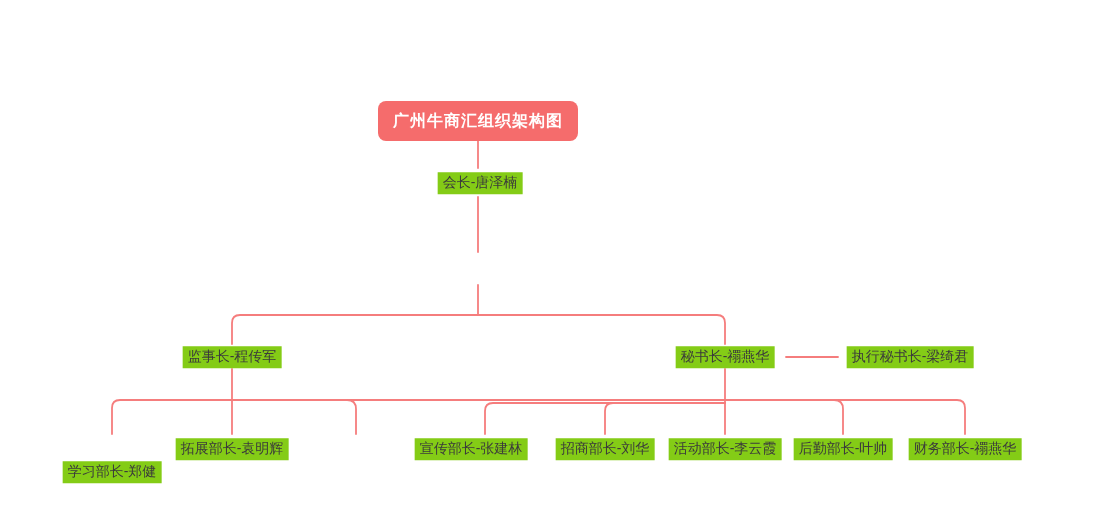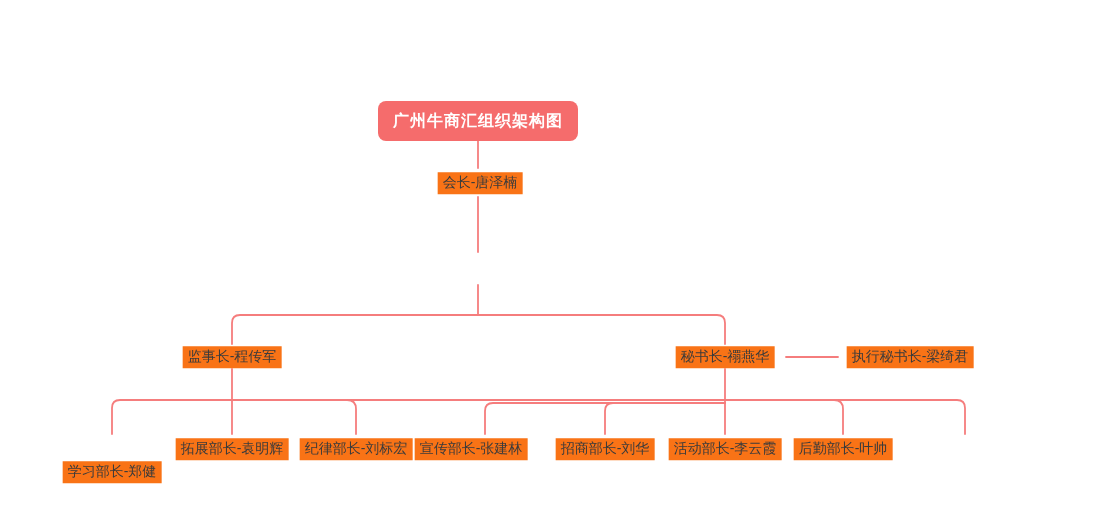--- a/index.html
+++ b/index.html
@@ -22,21 +22,21 @@
     width: 1110px;
     height: 521px;
     pointer-events: none;
   }
   .node {
     position: absolute;
     transform: translate(-50%, -50%);
     white-space: nowrap;
     font-size: 14px;
     color: #3b3b3b;
-    background: #f97316;
+    background: #84cc16;
     padding: 2px 5px;
     line-height: 1.25;
     cursor: default;
   }
   .root-node {
     position: absolute;
     left: 378px;
     top: 66px;
     width: 200px;
     height: 40px;
@@ -78,19 +78,19 @@
 
   <div class="node" style="left:480px; top:183px;">会长-唐泽楠</div>
 
 
   <div class="node" style="left:232px; top:357px;">监事长-程传军</div>
   <div class="node" style="left:725px; top:357px;">秘书长-禤燕华</div>
   <div class="node" style="left:910px; top:357px;">执行秘书长-梁绮君</div>
 
   <div class="node" style="left:112px; top:449px;margin-top:23px;">学习部长-郑健</div>
   <div class="node" style="left:232px; top:449px;">拓展部长-袁明辉</div>
-  <div class="node" style="left:356px; top:449px;">纪律部长-刘标宏</div>
   <div class="node" style="left:471px; top:449px;">宣传部长-张建林</div>
   <div class="node" style="left:605px; top:449px;">招商部长-刘华</div>
   <div class="node" style="left:725px; top:449px;">活动部长-李云霞</div>
   <div class="node" style="left:843px; top:449px;">后勤部长-叶帅</div>
+  <div class="node" style="left:965px; top:449px;">财务部长-禤燕华</div>
 
 </div>
 
 </body></html>

